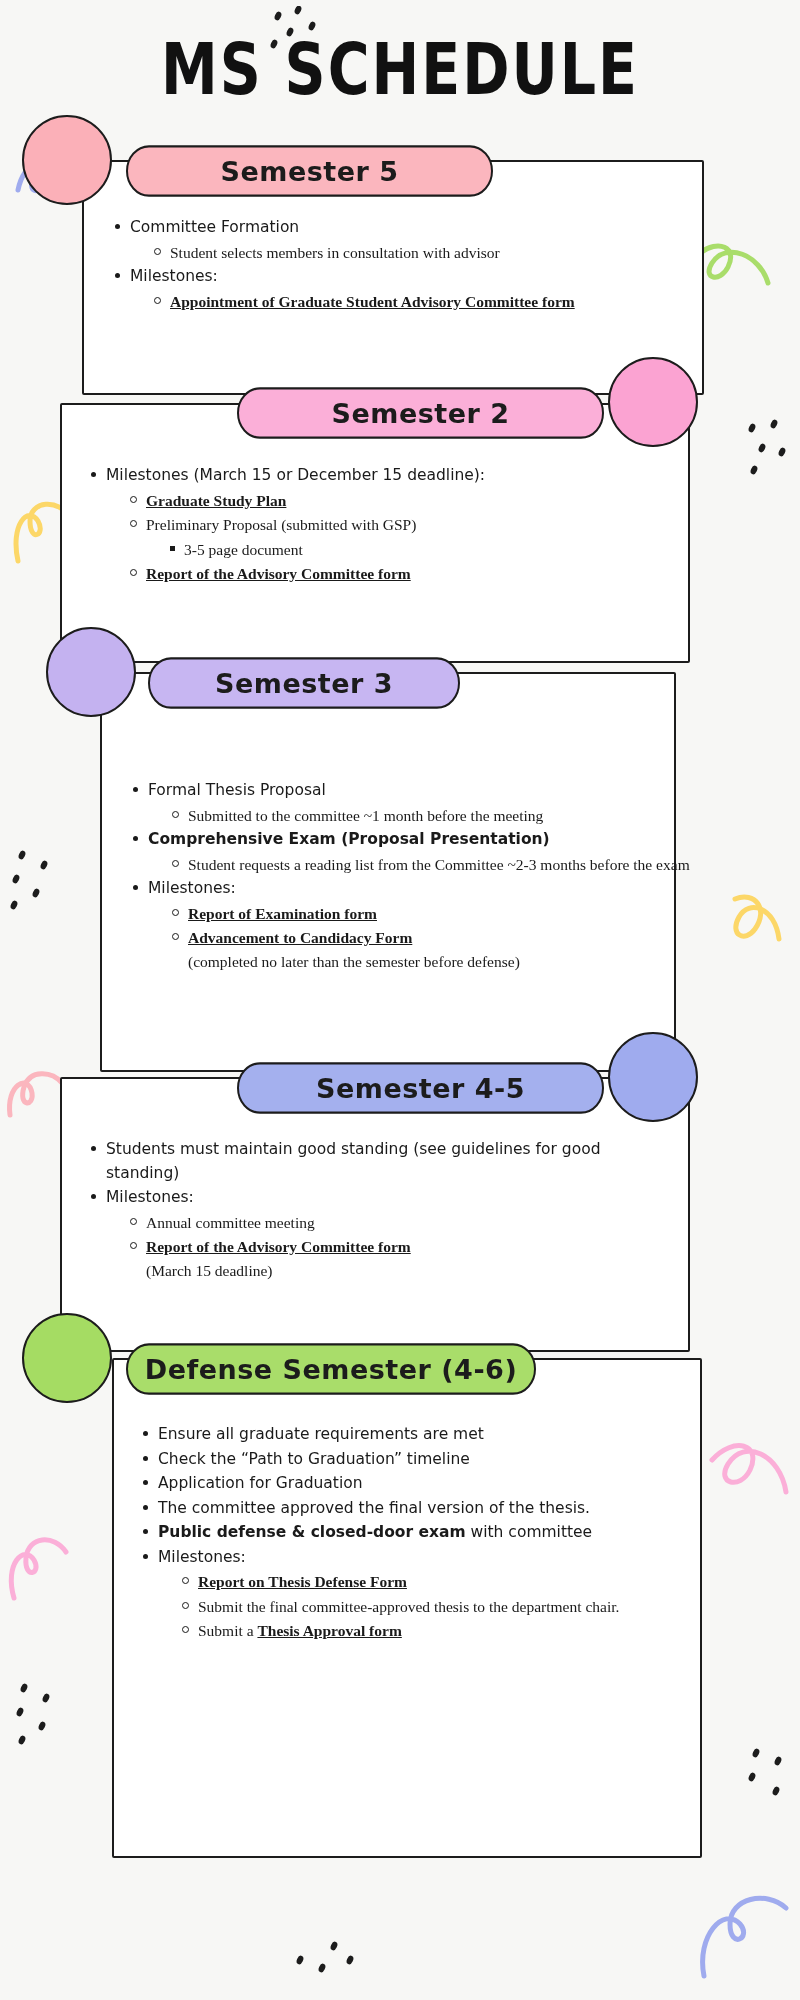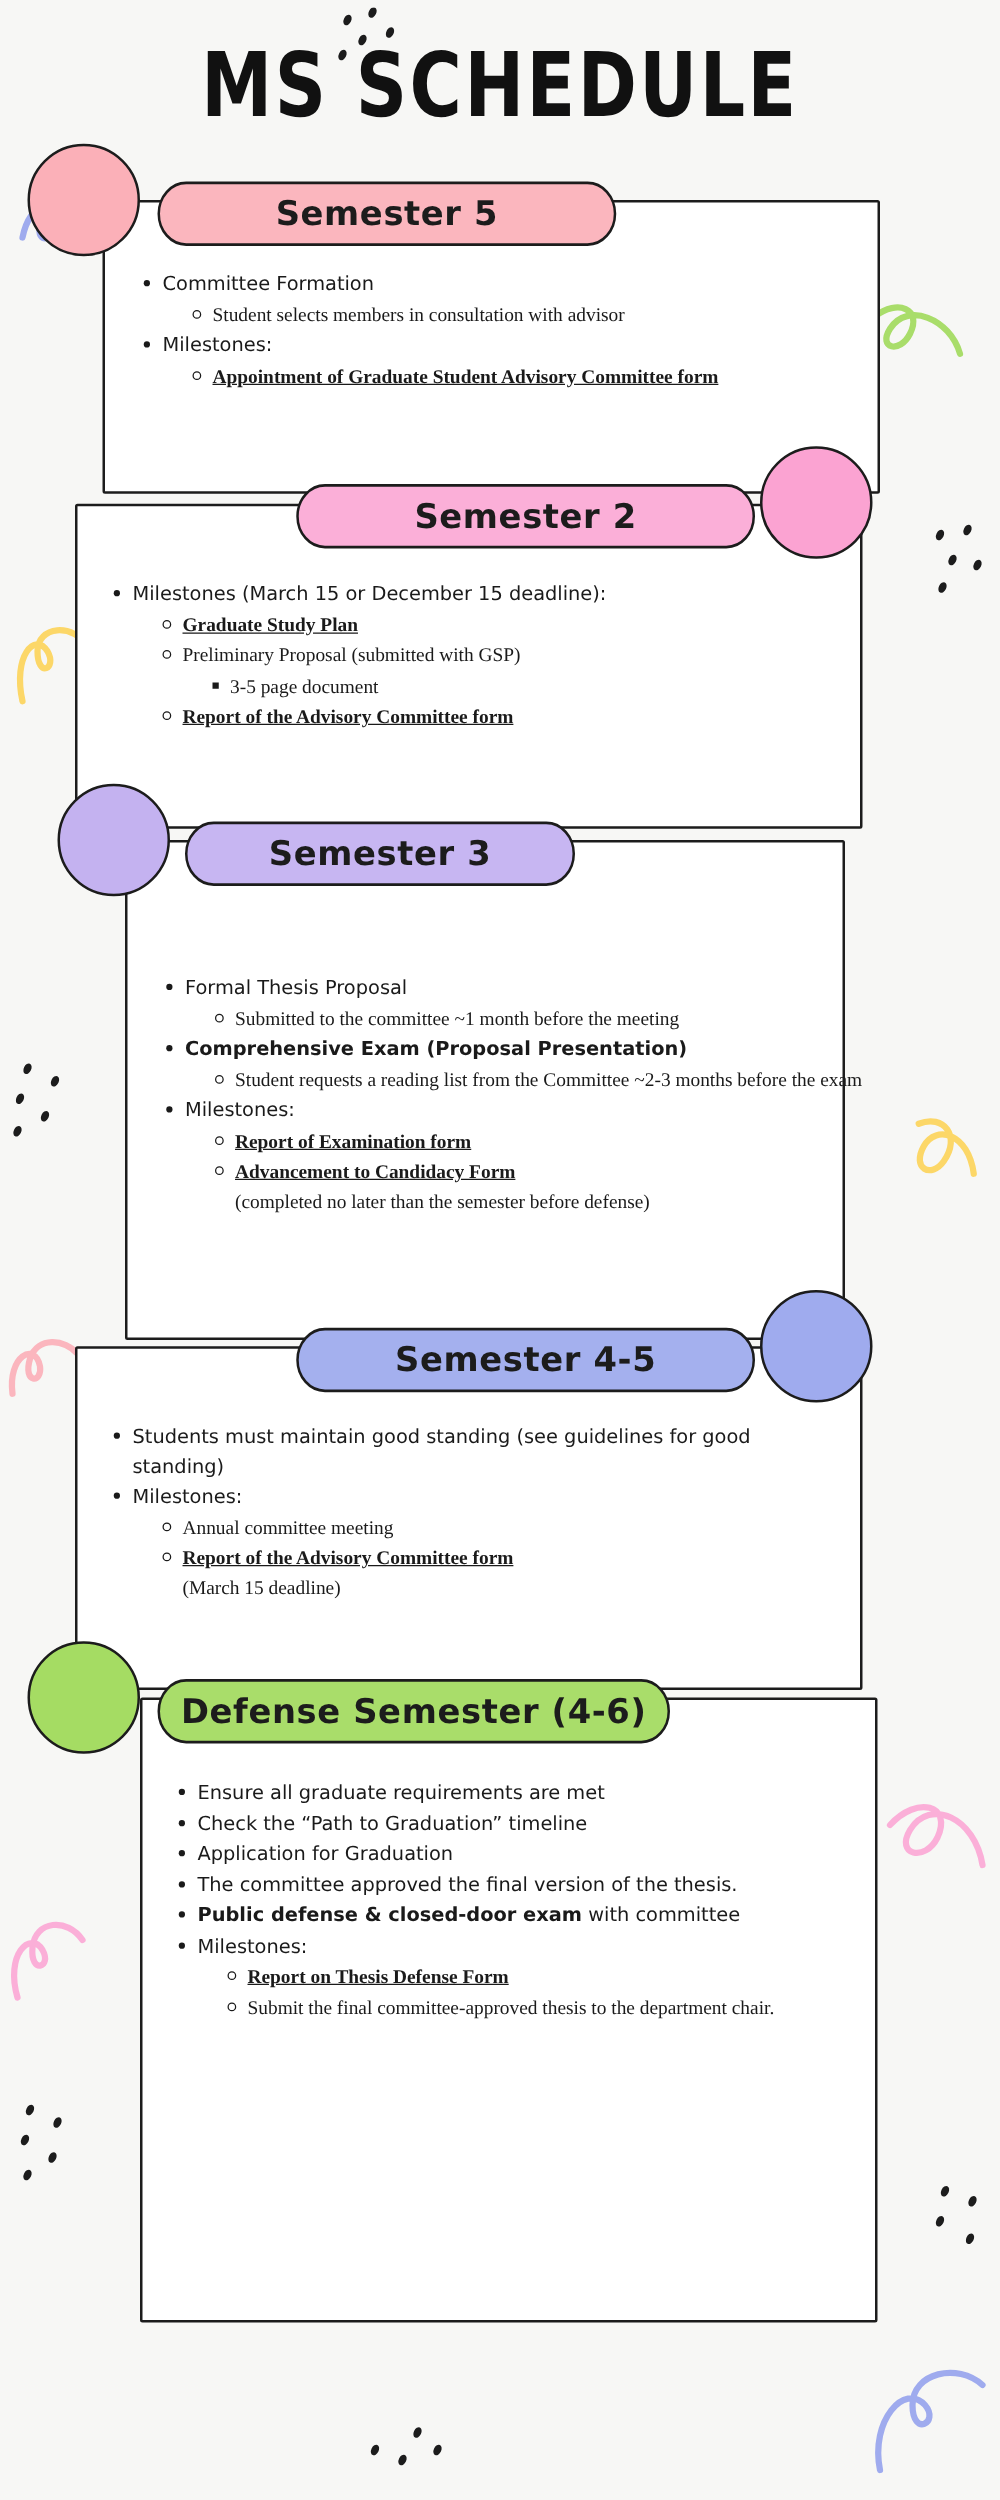--- a/index.html
+++ b/index.html
@@ -337,17 +337,18 @@
     <ul>
       <li class="l1"><span>Ensure all graduate requirements are met</span></li>
       <li class="l1"><span>Check the “Path to Graduation” timeline</span></li>
       <li class="l1"><span>Application for Graduation</span></li>
       <li class="l1"><span>The committee approved the final version of the thesis.</span></li>
       <li class="l1"><span class="b">Public defense &amp; closed-door exam</span> <span>with committee</span></li>
       <li class="l1"><span>Milestones:</span>
         <ul class="lvl2">
           <li class="l2"><span class="u">Report on Thesis Defense Form</span></li>
           <li class="l2"><span>Submit the final committee-approved thesis to the department chair.</span></li>
+          <li class="l2"><span>Submit a </span><span class="u">Thesis Approval form</span></li>
         </ul>
       </li>
     </ul>
   </div>
 </div>
 
 </body></html>

